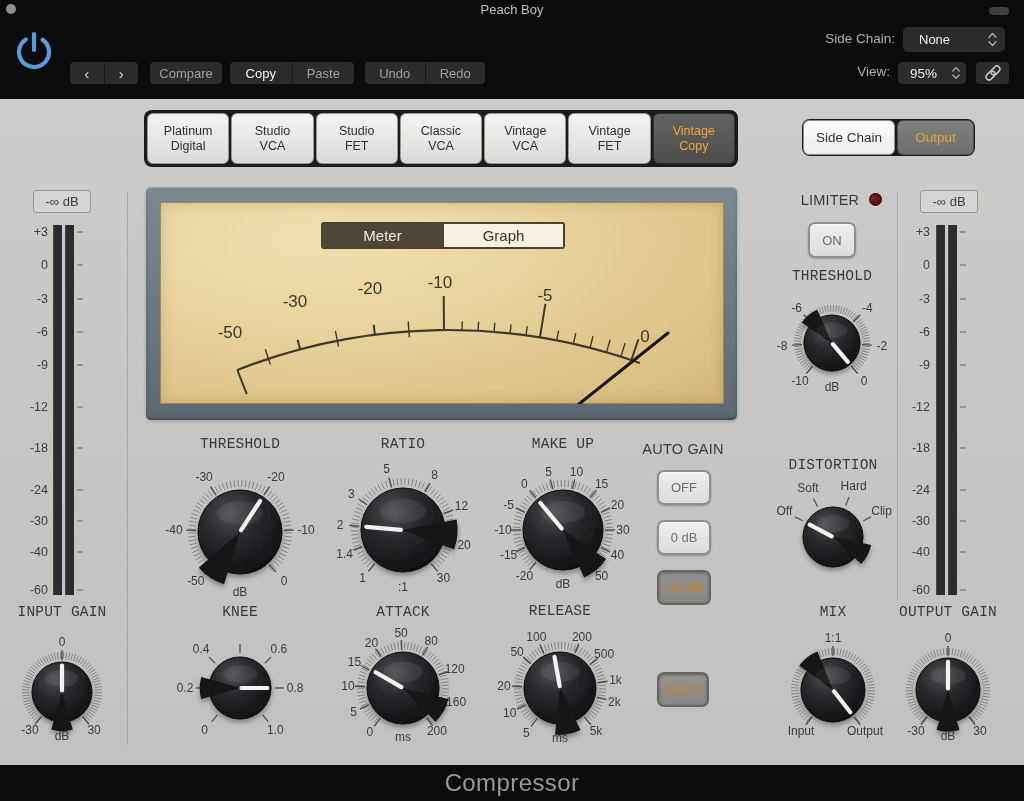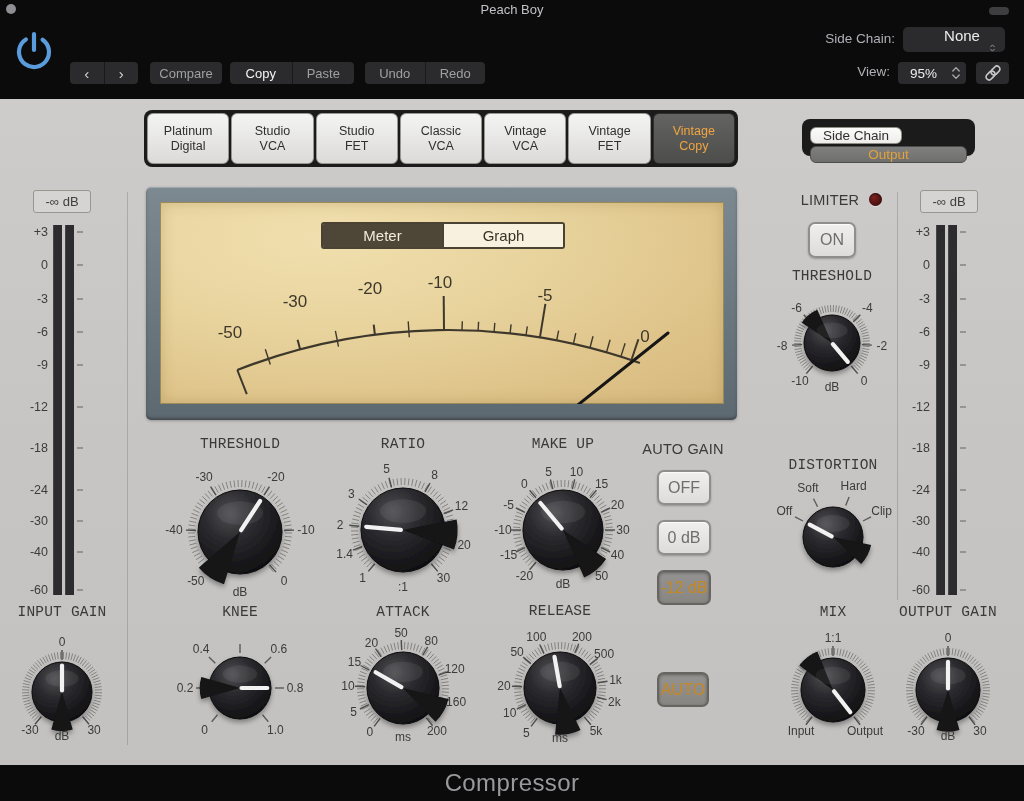--- a/index.html
+++ b/index.html
@@ -21,35 +21,35 @@
   .tb-group{background:#2b2b2d;border-radius:4px;display:flex;color:#9fa0a5;font-size:13px;overflow:hidden;}
   .tb-seg{flex:1;display:flex;align-items:center;justify-content:center;cursor:default;}
   .tb-seg + .tb-seg{border-left:1px solid #19191b;}
   .tb-seg.bright{color:#f4f4f6;}
   .tb-arrows{left:70px;top:62px;width:68px;height:22px;color:#d4d4d8;font-size:15px;}
   .tb-compare{left:150px;top:62px;width:72px;height:22px;}
   .tb-copypaste{left:230px;top:62px;width:124px;height:22px;}
   .tb-undoredo{left:365px;top:62px;width:120px;height:22px;}
   .tb-label{color:#b0b0b5;font-size:13.5px;text-align:right;}
   .sc-label{left:780px;top:31px;width:115px;height:17px;}
-  .sc-select{left:903px;top:27px;width:102px;height:25px;font-size:15px;color:#ececf0;padding-left:16px;box-sizing:border-box;flex-direction:column;}
+  .sc-select{left:903px;top:27px;width:102px;height:25px;font-size:13px;color:#ececf0;padding-left:16px;box-sizing:border-box;}
   .sc-select .stepper{margin-left:auto;margin-right:7px;}
   .view-label{left:826px;top:64px;width:64px;height:17px;}
   .view-select{left:898px;top:62px;width:68px;height:22px;font-size:13.5px;color:#ececf0;padding-left:12px;box-sizing:border-box;border-radius:4px;}
   .view-select .stepper{margin-left:auto;margin-right:5px;}
   .link-btn{left:976px;top:62px;width:33px;height:22px;background:#2b2b2d;border-radius:4px;display:flex;align-items:center;justify-content:center;}
   
   .footer{left:0;top:765px;width:1024px;height:36px;background:#0b0b0c;}
   .footer-title{width:100%;text-align:center;color:#99999d;font-size:24px;line-height:36px;letter-spacing:.4px;}
   
   .model-tabs{left:144px;top:110px;width:594px;height:57px;background:#1b1b1c;border-radius:8px;display:flex;padding:3px;box-sizing:border-box;gap:2px;}
   .mtab{flex:1;border-radius:6px;background:linear-gradient(180deg,#f4f4f3,#dbdad8);border:1px solid #97968f;color:#2f2f2f;font-size:12.5px;line-height:15px;display:flex;flex-direction:column;align-items:center;justify-content:center;text-align:center;}
   .mtab.sel{background:linear-gradient(180deg,#636362,#4d4d4c);border-color:#2e2e2e;color:#f0a63e;}
   
-  .so-toggle{left:802px;top:119px;width:173px;height:37px;background:#1b1b1c;border-radius:8px;display:flex;padding:8px;box-sizing:border-box;gap:2px;flex-direction:column;}
+  .so-toggle{left:802px;top:119px;width:173px;height:37px;background:#1b1b1c;border-radius:8px;display:flex;padding:1px;box-sizing:border-box;gap:2px;}
   .so-btn{border-radius:6px;display:flex;align-items:center;justify-content:center;font-size:13.5px;}
   .so-sidechain{width:92px;background:linear-gradient(180deg,#fbfbfa,#eeedeb);border:1px solid #8e8d86;color:#2f2f2f;box-sizing:border-box;}
   .so-output{flex:1;background:linear-gradient(180deg,#80807e,#6e6e6c);border:1px solid #4c4c4a;color:#e3a23b;box-sizing:border-box;}
   
   .vu-frame{left:146px;top:187px;width:591px;height:233px;border-radius:5px;
     background:linear-gradient(180deg,#7d8991 0%,#6b777f 55%,#5d6971 100%);
     box-shadow:inset 0 1px 1px rgba(255,255,255,.3), inset 0 -2px 3px rgba(0,0,0,.3), 0 1px 3px rgba(0,0,0,.25);}
   .vu-panel{left:160px;top:202px;width:564px;height:202px;
     background:radial-gradient(ellipse at 28% 18%, #f0dfae 0%, #e8d39d 40%, #dec389 74%, #d5b77b 100%);
     border:1px solid #9c8a58;box-sizing:border-box;box-shadow:inset 0 0 14px rgba(110,85,30,.22);overflow:hidden;}
@@ -58,21 +58,21 @@
   .vu-tab{flex:1;display:flex;align-items:center;justify-content:center;font-size:15px;}
   .vu-tab-meter{background:#4e4637;color:#f2ecd9;}
   .vu-tab-graph{background:#f8f1df;color:#393327;border-left:2px solid #4a4334;}
   
   .db-box{width:58px;height:23px;background:#d5d4d2;border:1px solid #97968f;border-radius:3px;box-sizing:border-box;
     color:#3e3e3e;font-size:13px;text-align:center;line-height:21px;}
   .mbar{width:9px;height:370px;top:225px;background:#2c2c2e;box-shadow:inset 1px 0 0 rgba(255,255,255,.12);}
   .mlabel{width:44px;text-align:right;color:#3c3c3c;font-size:12.5px;height:14px;line-height:14px;}
   .mtick{width:6px;height:2px;background:#95948f;}
   
-  .push-btn{border-radius:7px;display:flex;align-items:center;justify-content:center;font-size:16px;box-sizing:border-box;}
+  .push-btn{border-radius:7px;display:flex;align-items:center;justify-content:center;font-size:13px;box-sizing:border-box;}
   .btn-light{background:linear-gradient(180deg,#f0efee 0%,#dddcda 100%);border:2px solid #8f8e8a;color:#6e6e6e;
     box-shadow:0 1px 2px rgba(0,0,0,.25), inset 0 1px 0 rgba(255,255,255,.7);}
   .btn-dark{background:linear-gradient(180deg,#949391 0%,#878683 100%);border:2px solid #66655f;color:#c9871f;
     box-shadow:inset 0 1px 3px rgba(0,0,0,.35);}
   .section-title{color:#3a3a3a;font-size:14.5px;letter-spacing:.2px;text-align:center;white-space:nowrap;}
   .led{width:13px;height:13px;border-radius:50%;background:radial-gradient(circle at 35% 30%, #7c2222 0%, #551313 55%, #330a0a 100%);
     box-shadow:inset 0 1px 2px rgba(0,0,0,.6), 0 1px 0 rgba(255,255,255,.4);}
   .divider{width:1px;background:rgba(90,90,88,.28);}
   .knob-wrap{position:absolute;}
   .knob-title{position:absolute;left:0;width:100%;text-align:center;color:#3a3a3a;font-size:14.5px;letter-spacing:.2px;white-space:nowrap;font-family:Liberation Mono, monospace;}

